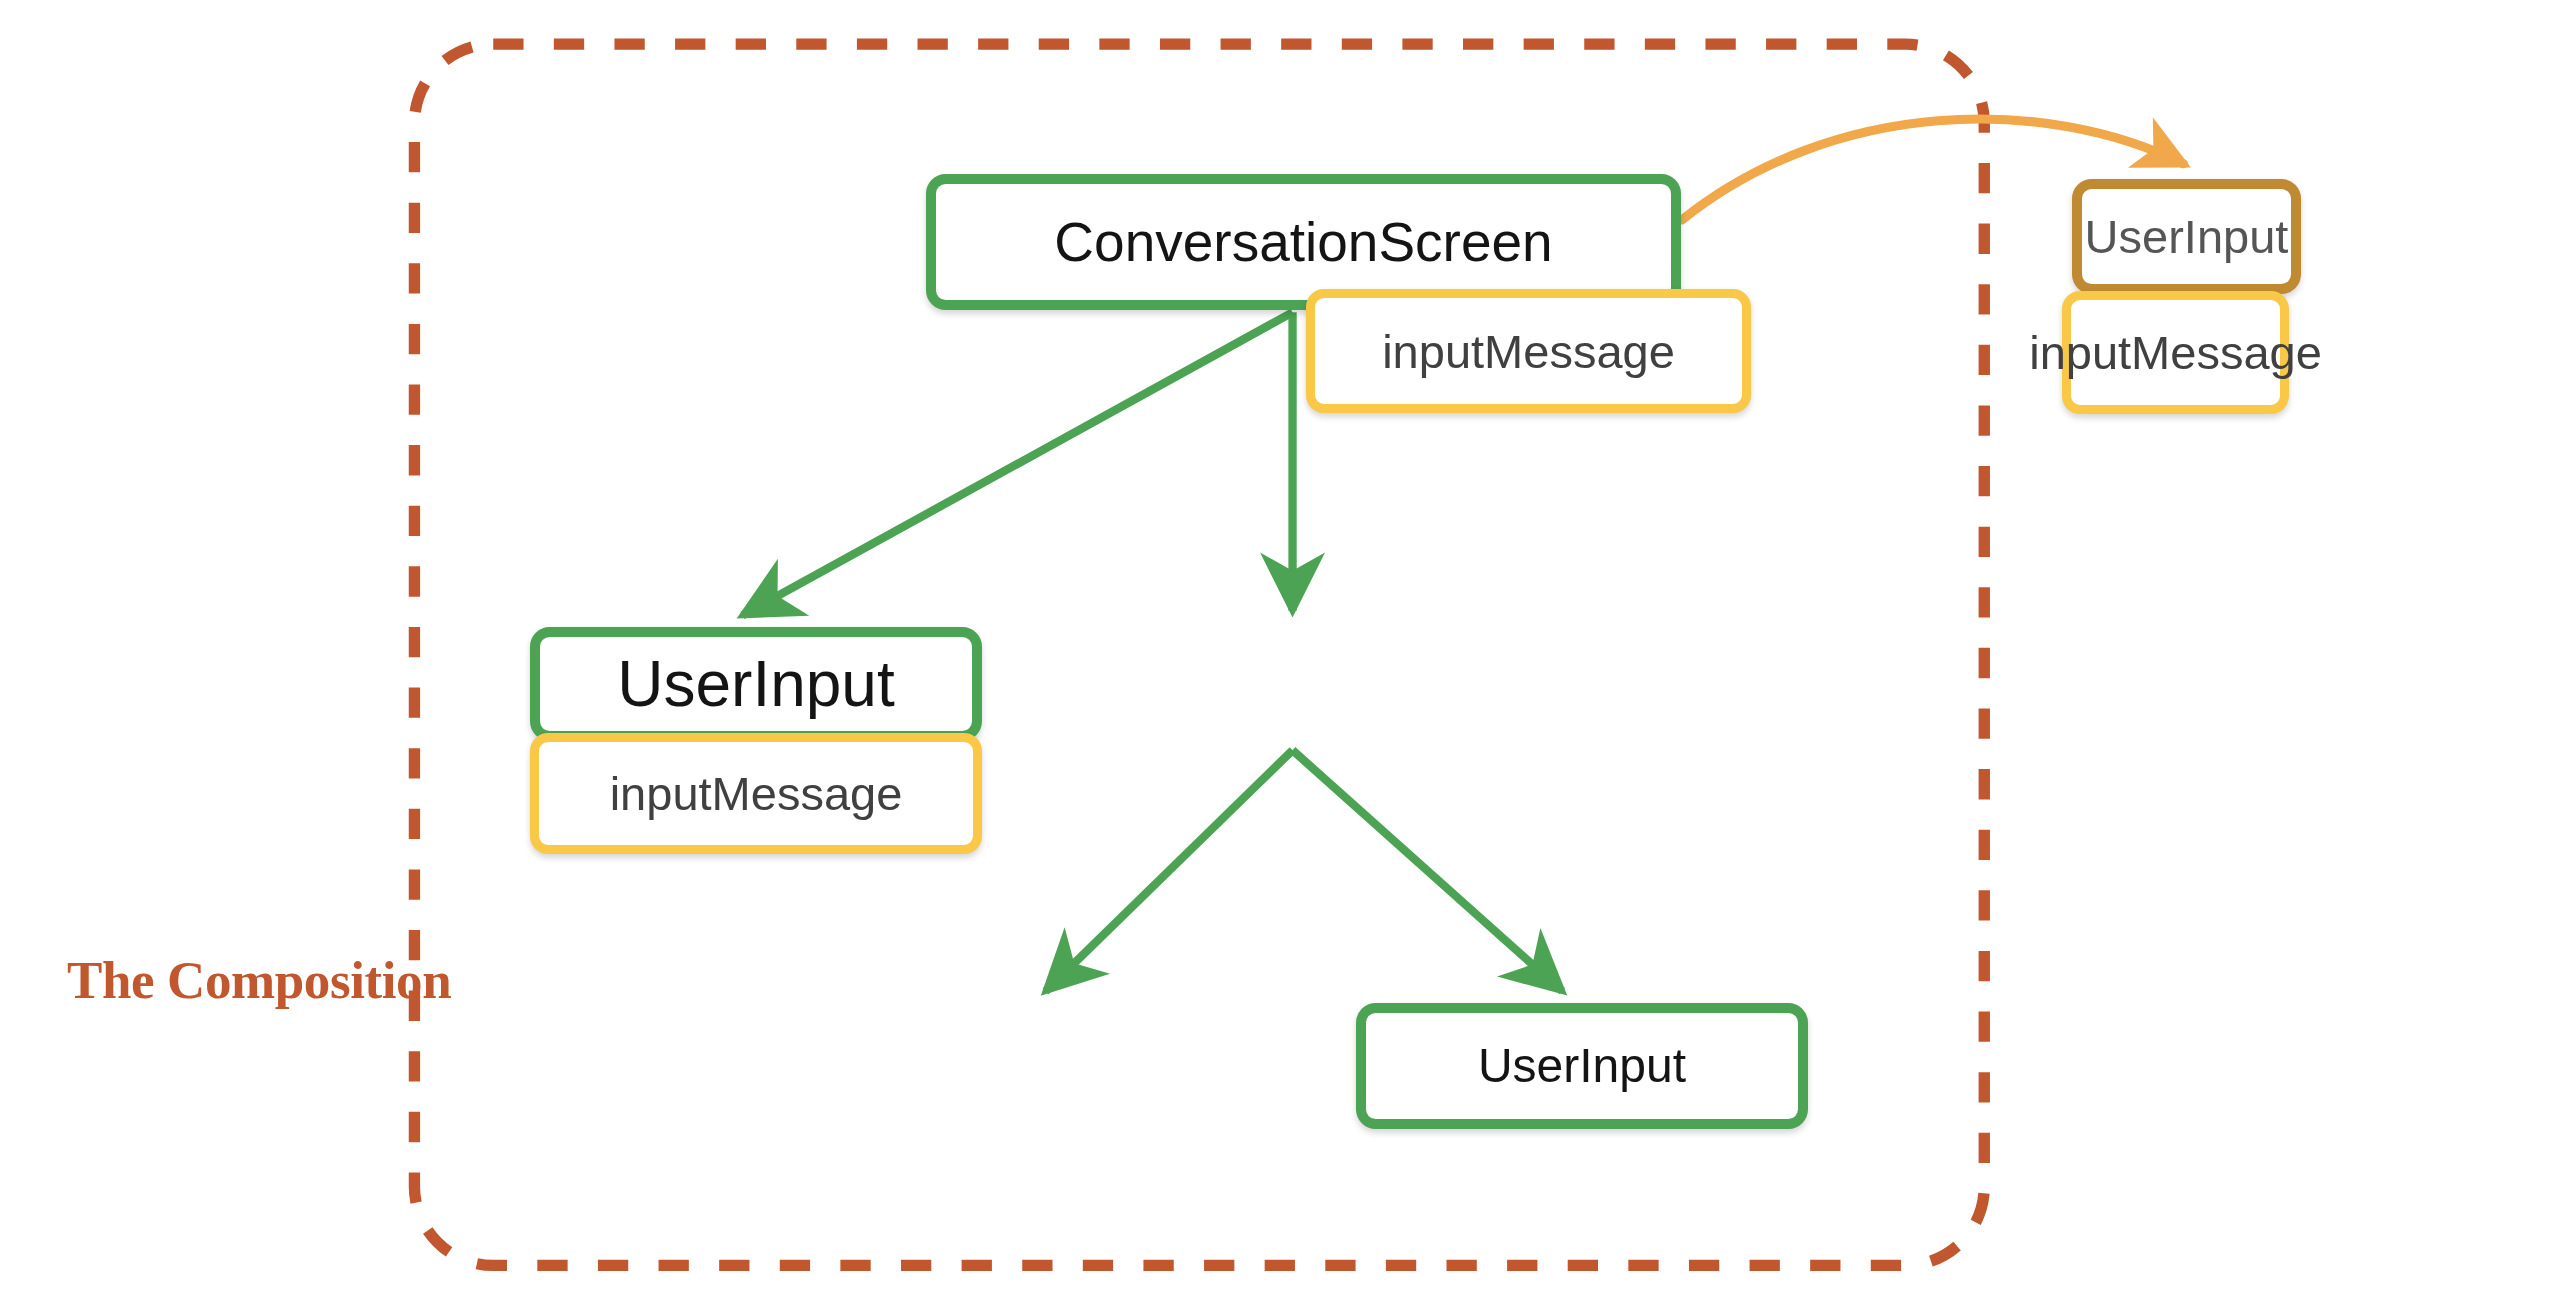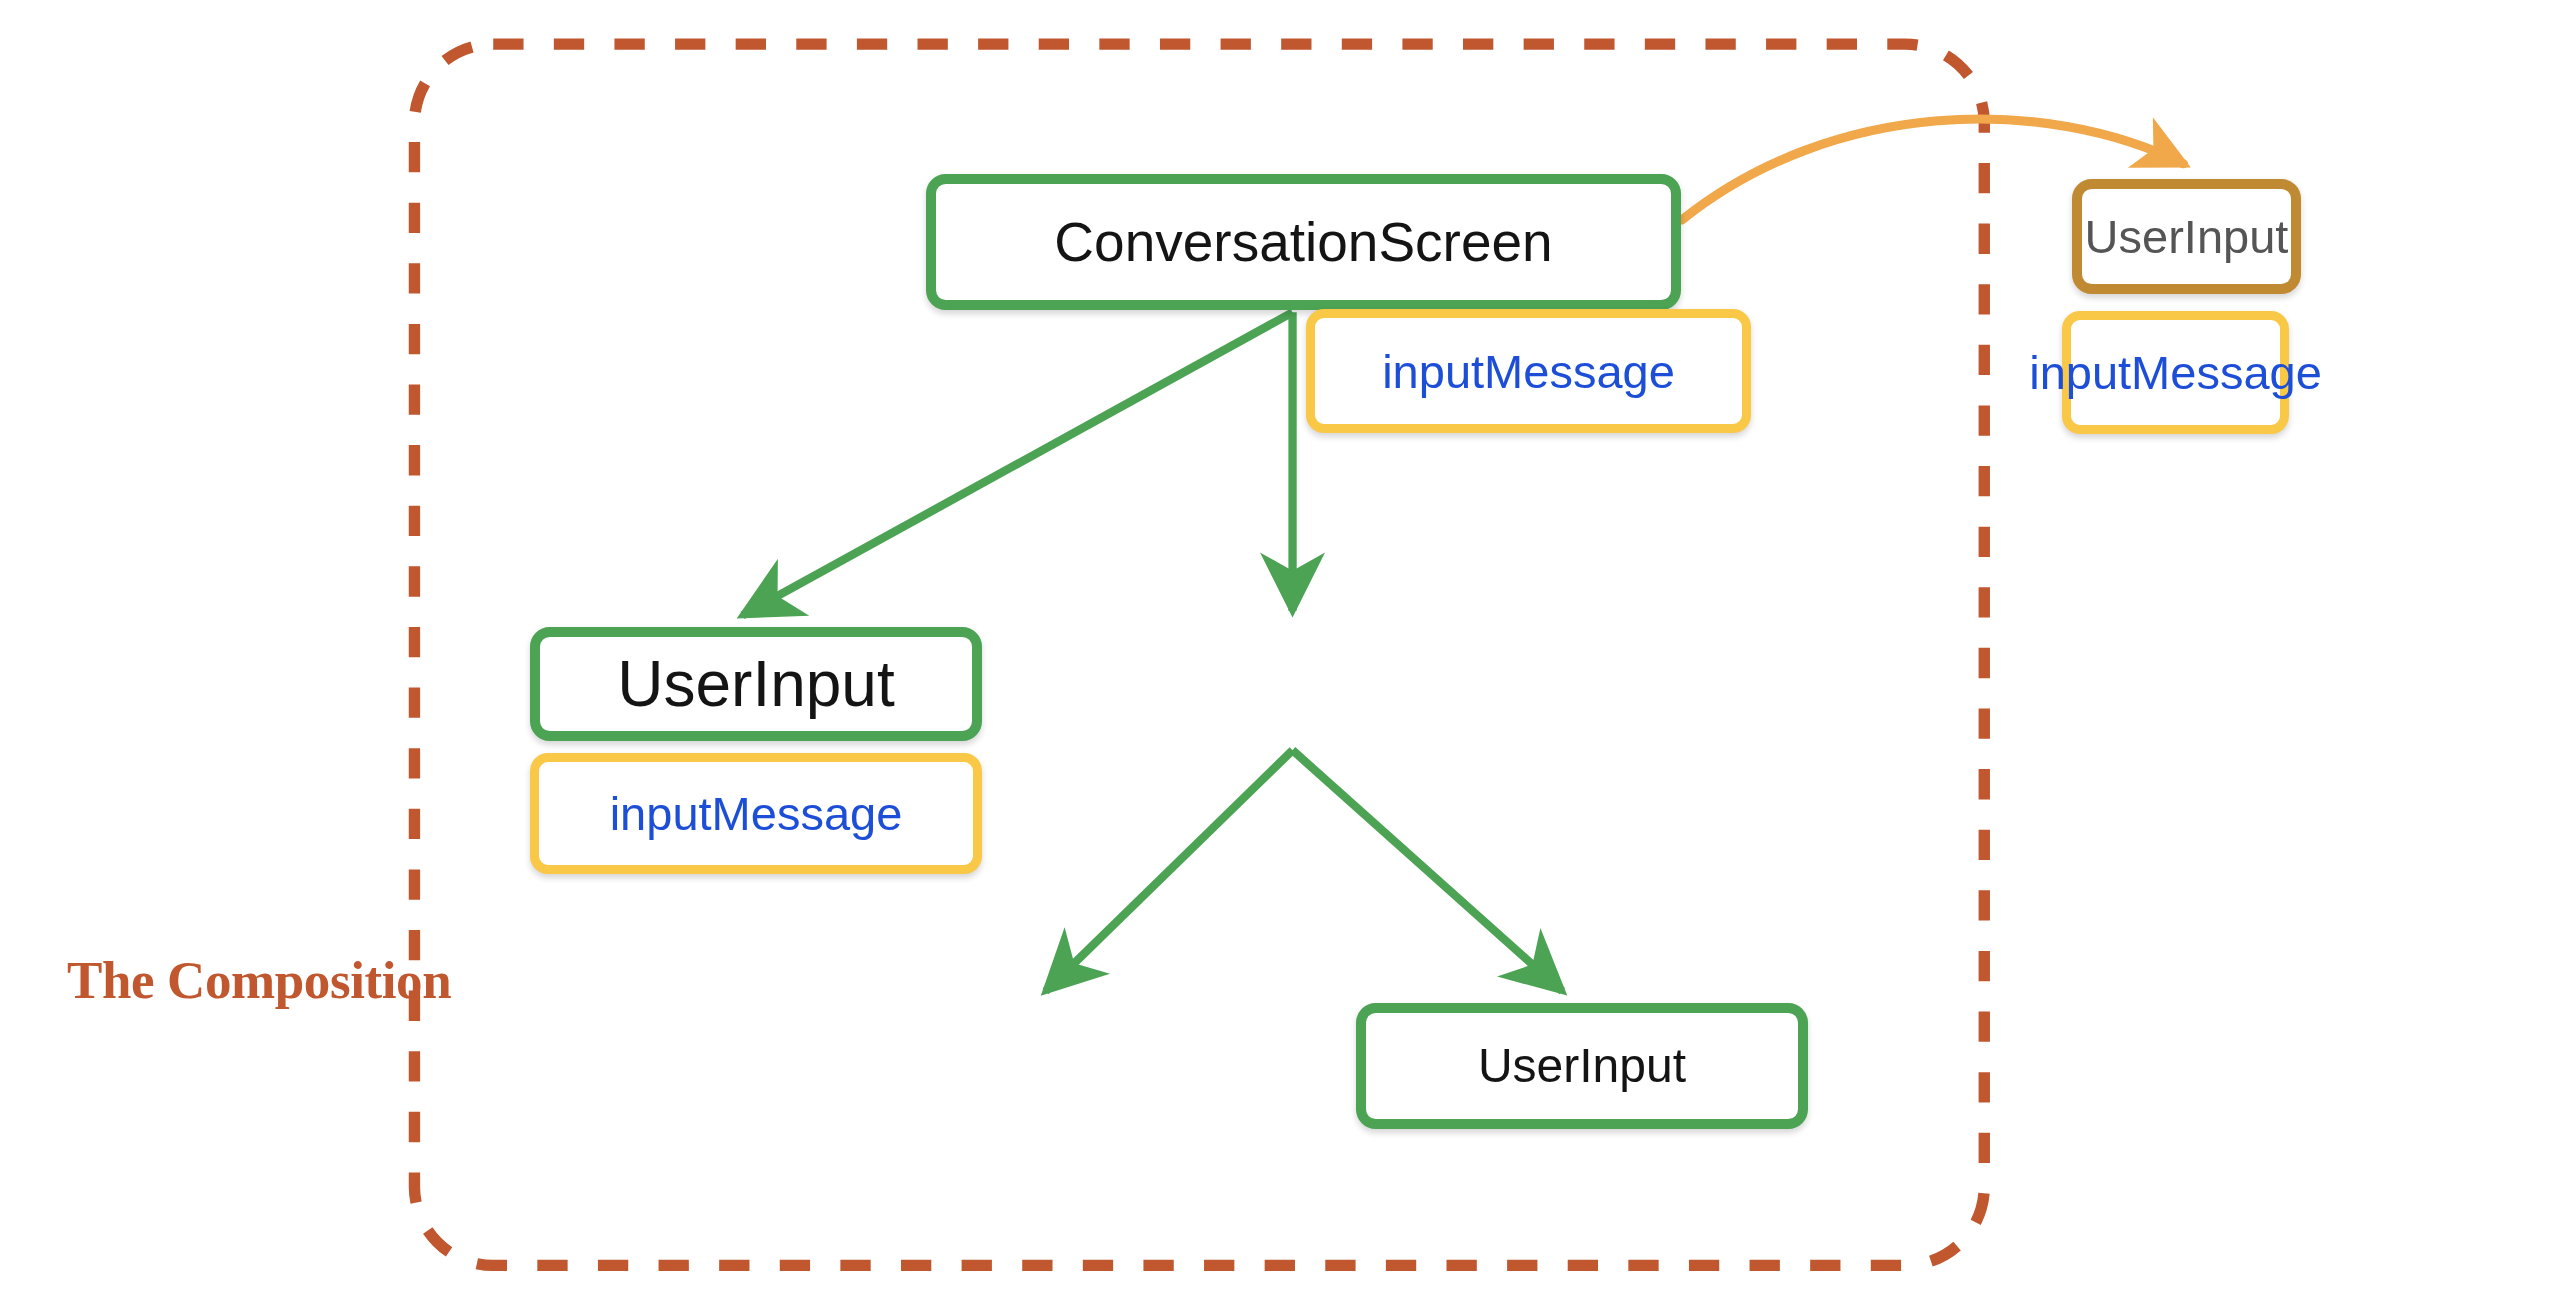--- a/index.html
+++ b/index.html
@@ -37,23 +37,22 @@
   .node-green {
     border: 10.6px solid #4CA354;
     color: #141414;
   }
   .node-bronze {
     border: 10.6px solid #C08A33;
     color: #555555;
   }
   .node-yellow {
     border: 9.8px solid #F9C846;
-    color: #1d4ed8;
+    color: #404040;
     border-radius: 18px;
-    margin-top: 20px;
   }
   .node-label {
     white-space: nowrap;
     line-height: 1;
     font-weight: 400;
   }
   
   #node-conversationscreen {
     left: 926px; top: 174px; width: 755px; height: 136px;
     z-index: 6;

